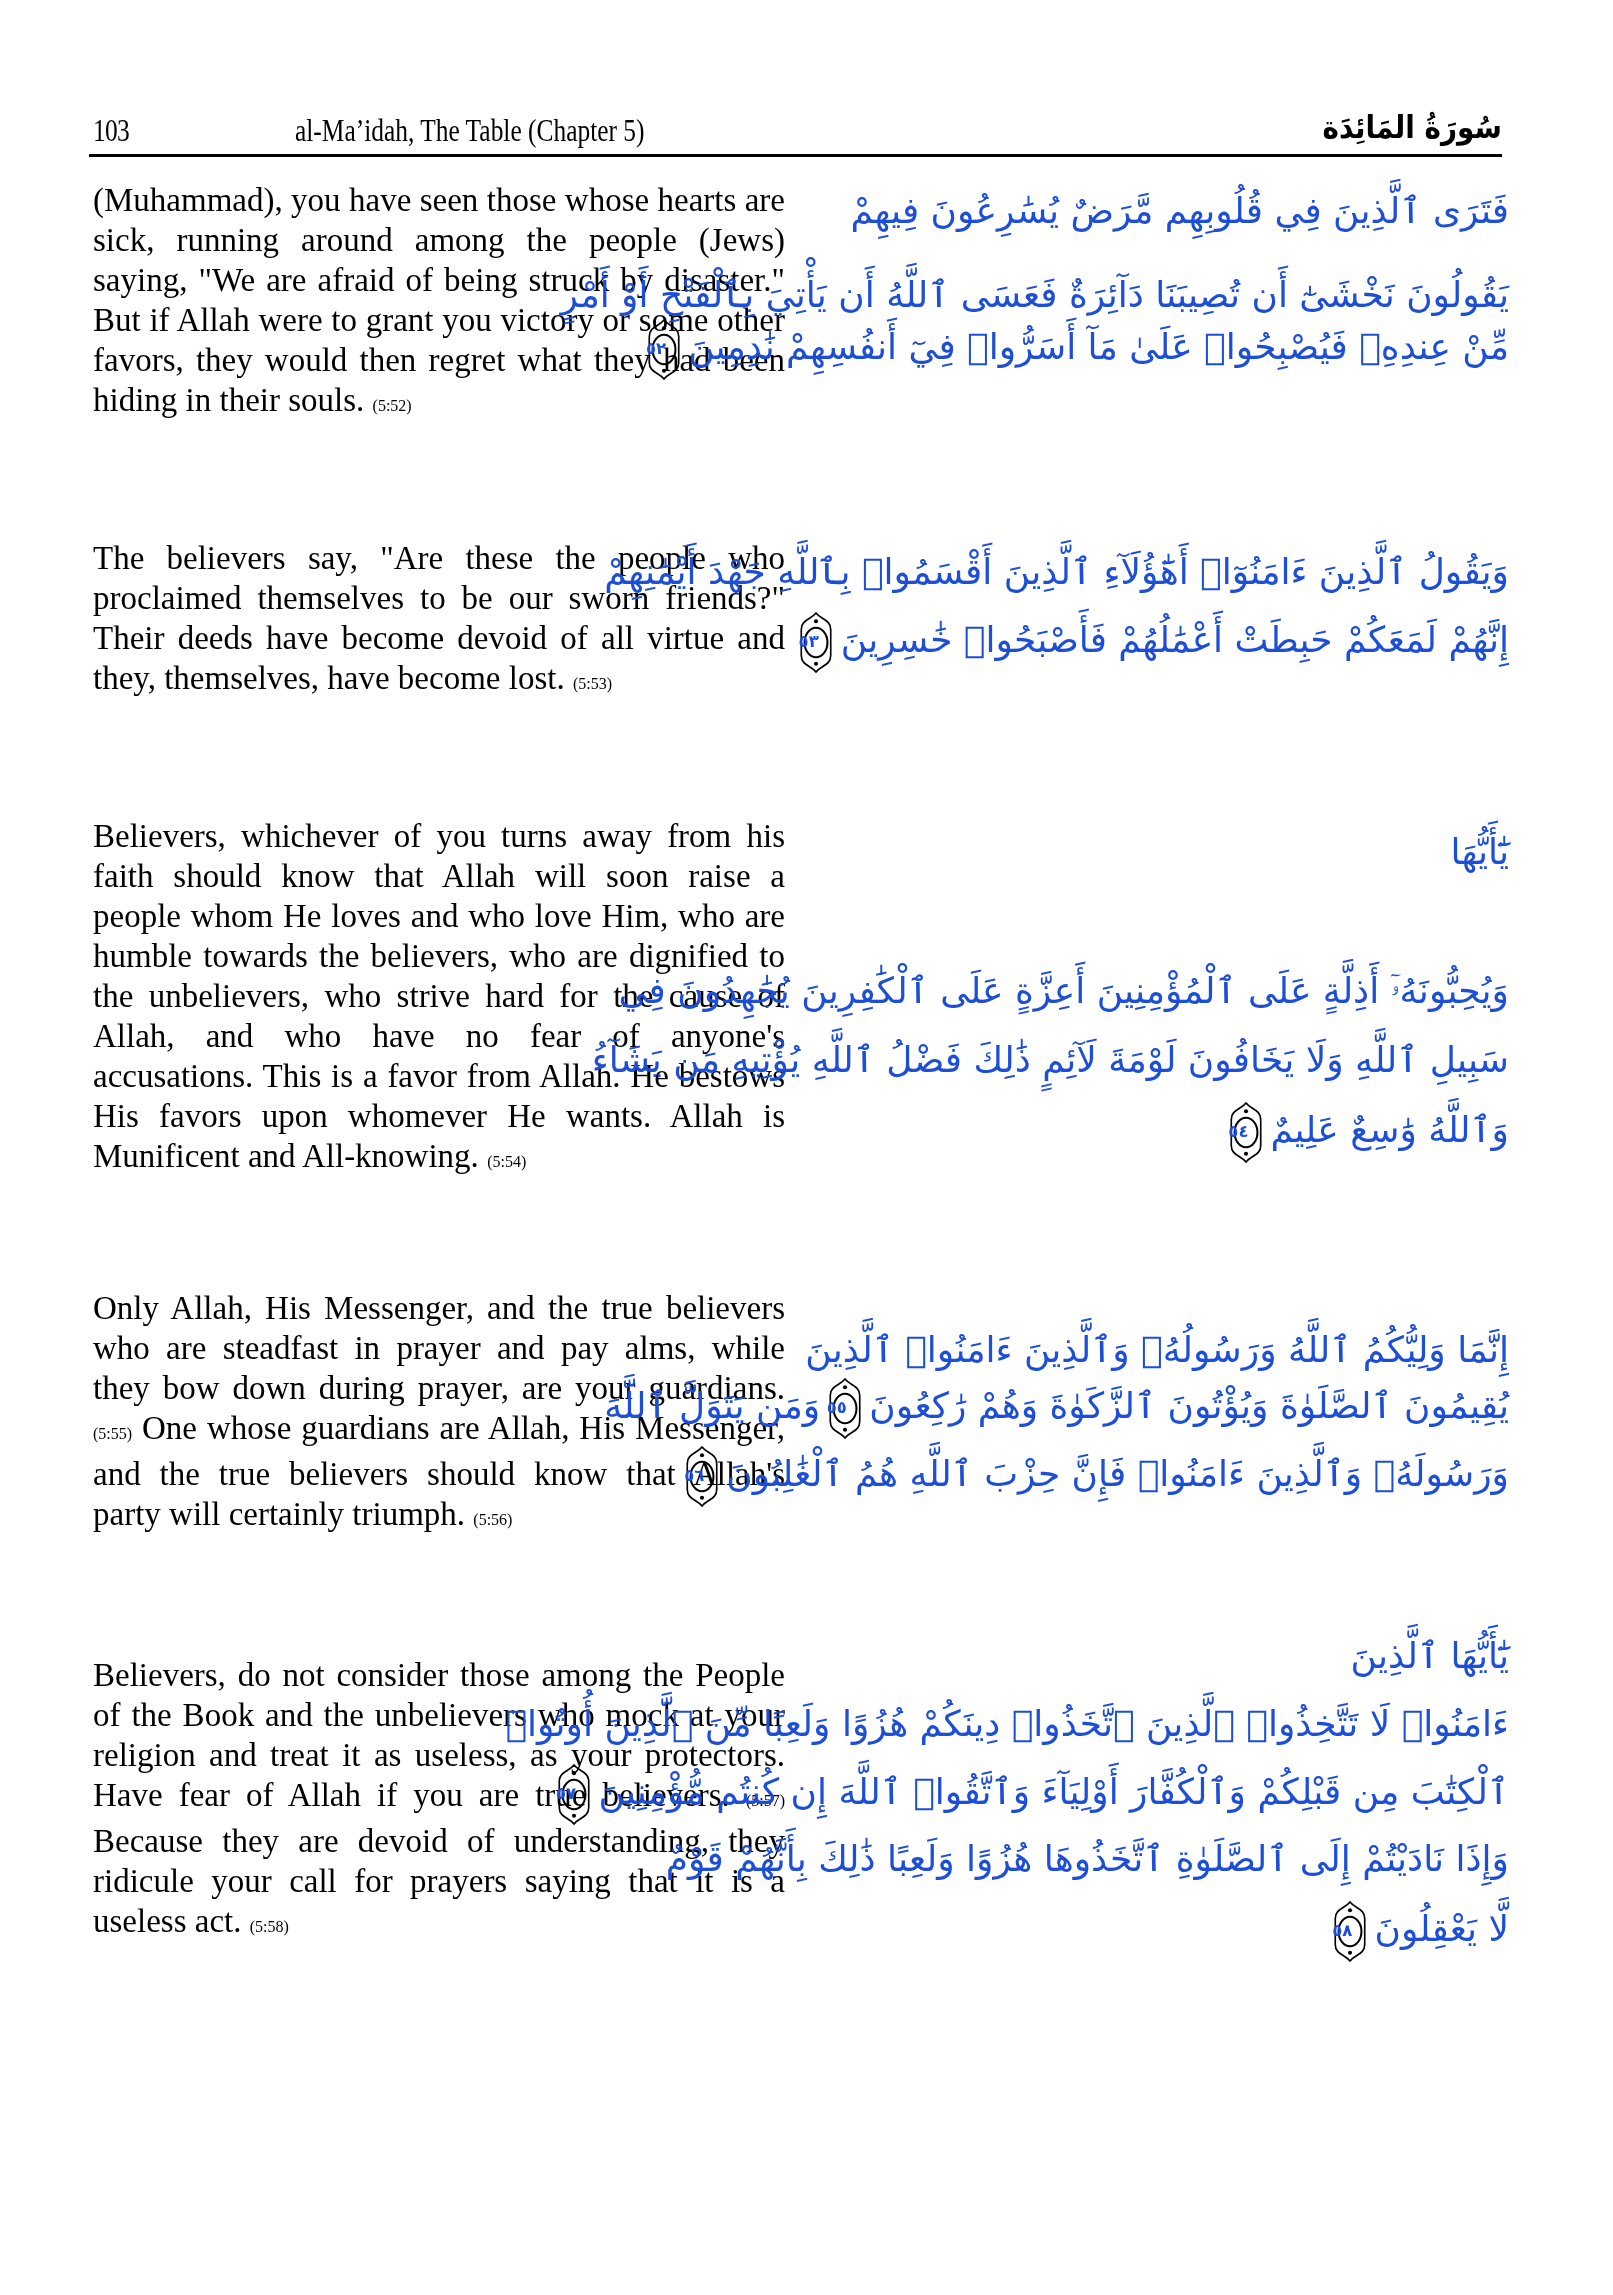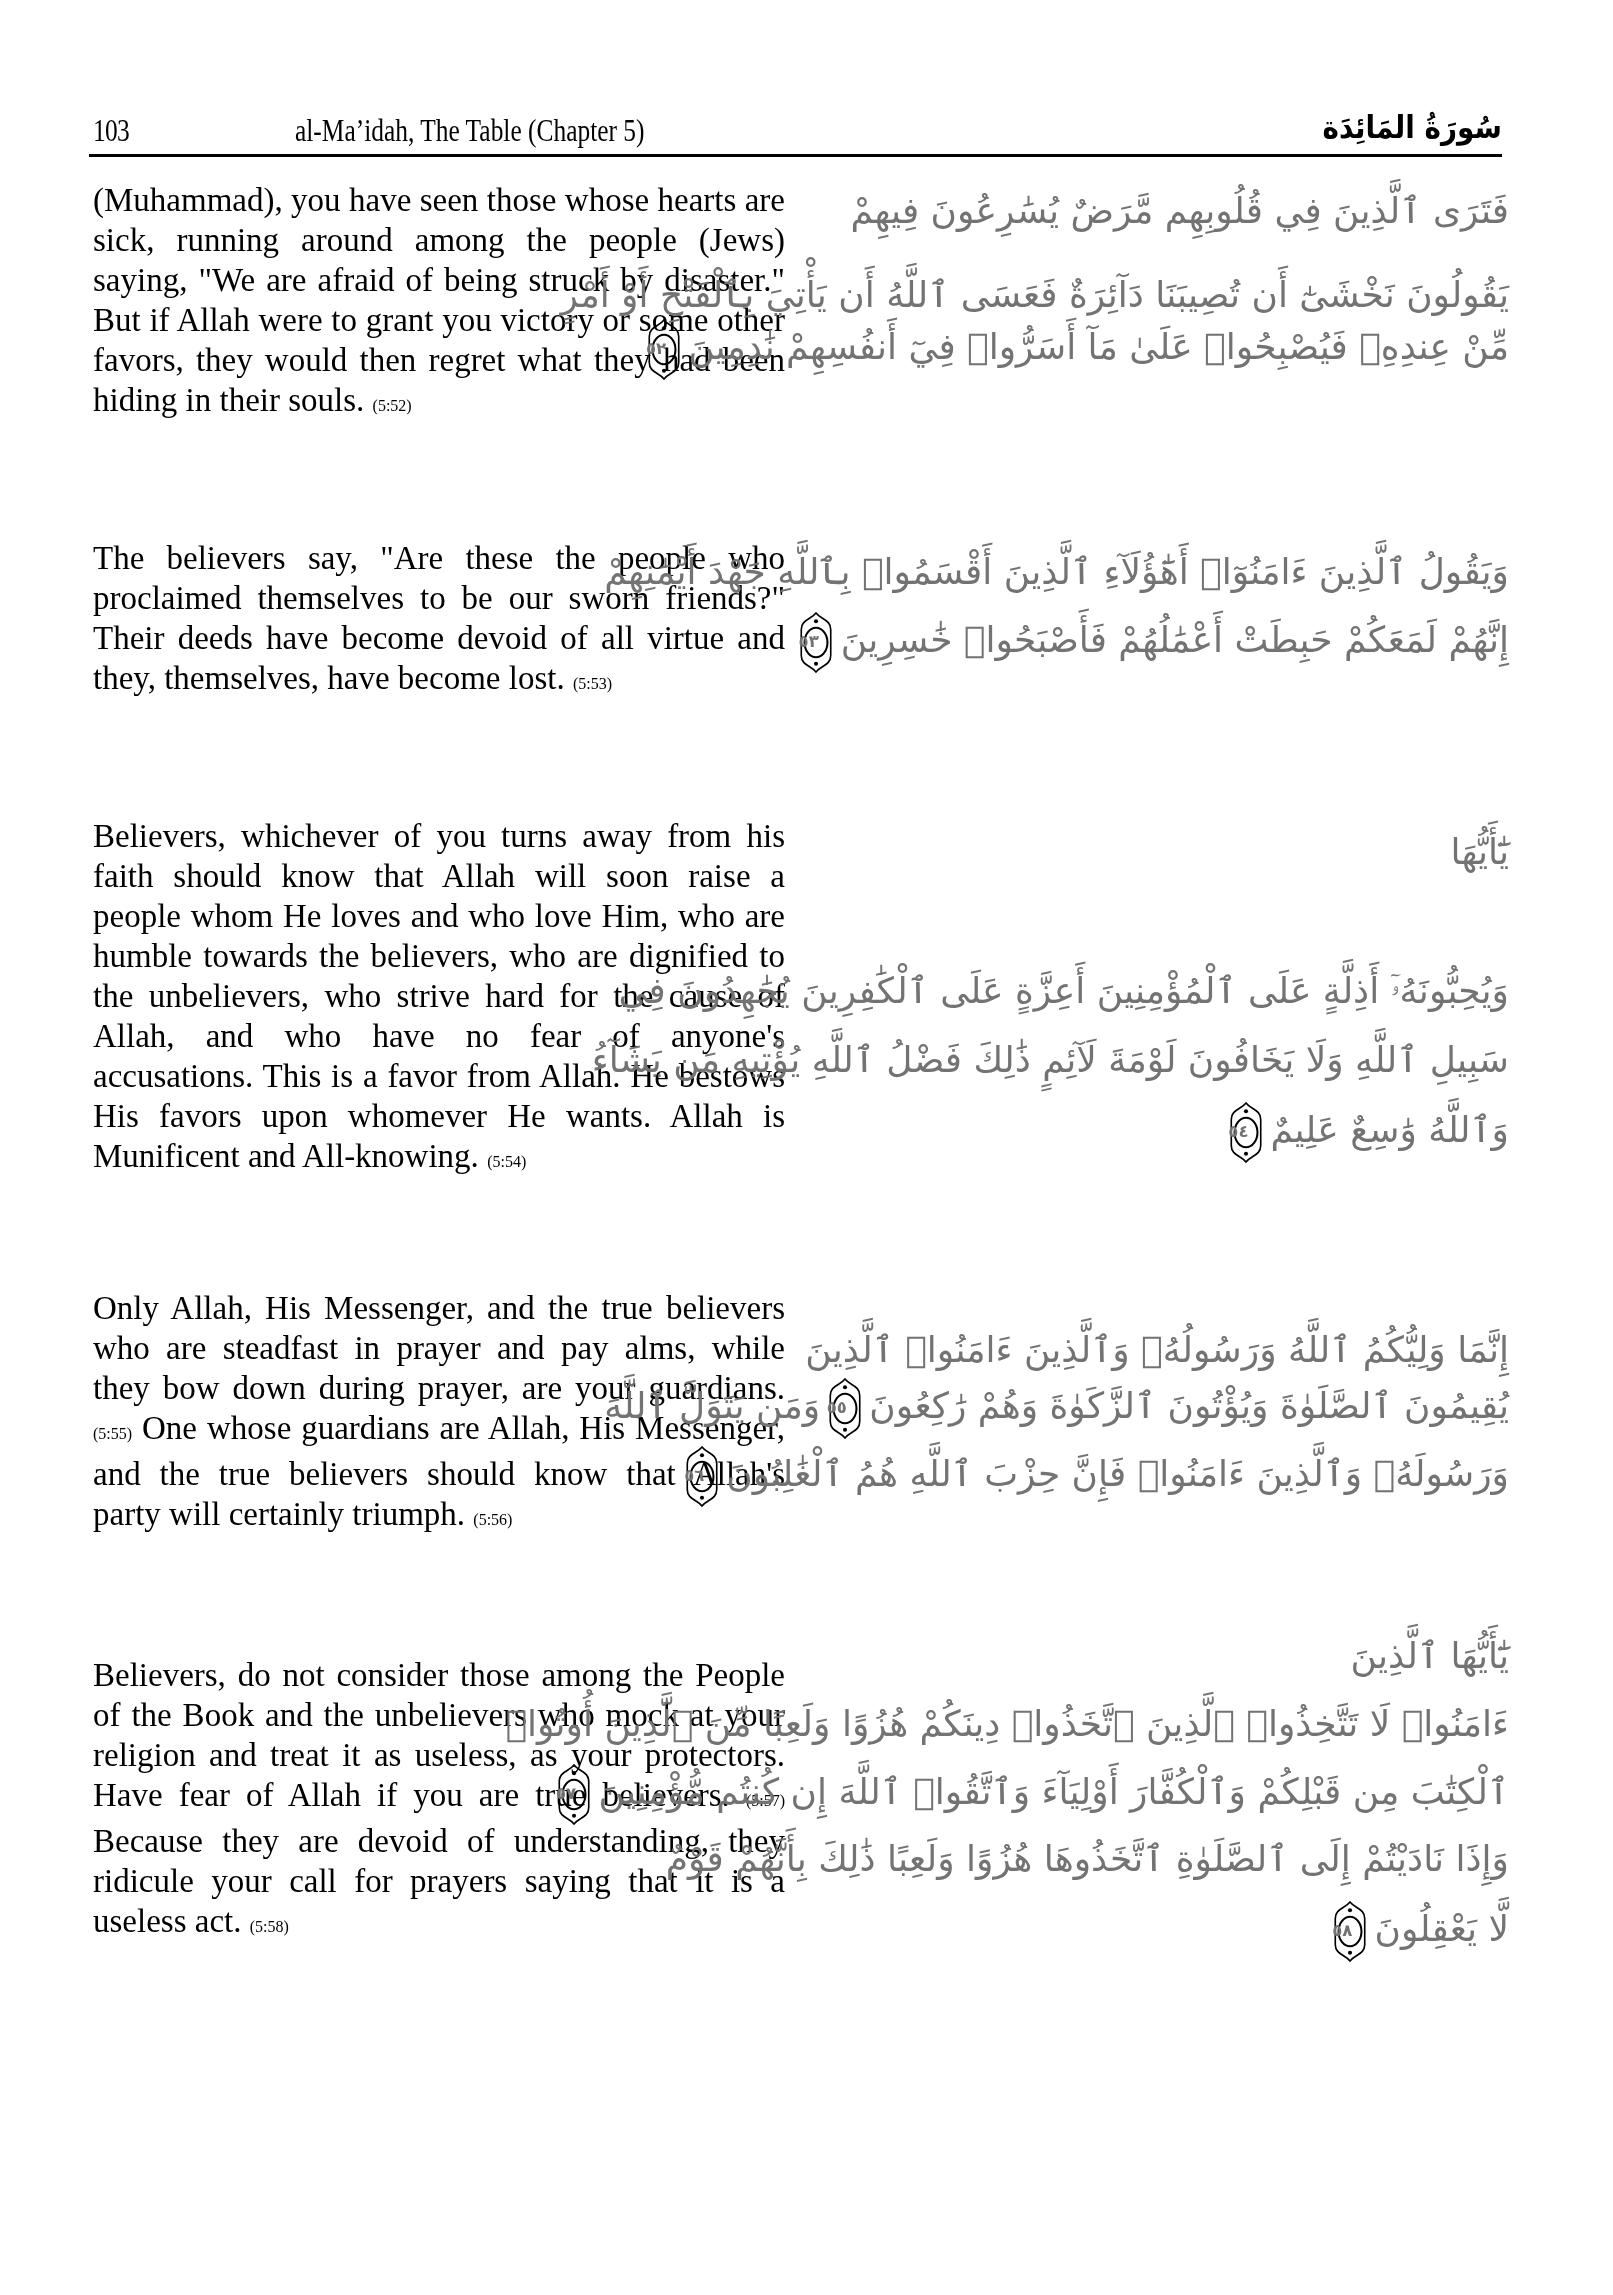--- a/index.html
+++ b/index.html
@@ -6,21 +6,21 @@
   body { width: 1613px; height: 2295px; position: relative; overflow: hidden; color: #000; }
   .page { position: absolute; inset: 0; border-radius: 11px; }
   .header-num { position: absolute; left: 93px; top: 113px; font-family: "Liberation Serif", serif; font-size: 31px; line-height: 36px; letter-spacing: -0.8px; transform: scaleX(0.82); transform-origin: left top; }
   .header-title { position: absolute; left: 295px; top: 113px; font-family: "Liberation Serif", serif; font-size: 31px; line-height: 36px; white-space: nowrap; transform: scaleX(0.82); transform-origin: left top; }
   .header-surah { position: absolute; left: 1324px; top: 106px; width: 178px; text-align: right; direction: rtl; font-family: "DejaVu Sans", sans-serif; font-size: 31px; line-height: 43px; font-weight: bold; white-space: nowrap; transform: scaleX(0.9); transform-origin: right top; }
   .header-rule { position: absolute; left: 89px; top: 154px; width: 1413px; height: 2.5px; background: #000; }
 
   .en { position: absolute; left: 93px; width: 692px; font-family: "Liberation Serif", serif; font-size: 33px; line-height: 40px; text-align: justify; text-align-last: left; hyphens: none; }
   .ref { font-size: 16px; }
 
-  .ar { position: absolute; left: 827px; width: 682px; direction: rtl; font-family: "DejaVu Sans", sans-serif; font-size: 36px; color: #737373; }
+  .ar { position: absolute; left: 827px; width: 682px; direction: rtl; font-family: "DejaVu Sans", sans-serif; font-size: 36px; color: #1d4ed8; }
   .ar-line { position: absolute; right: 0; white-space: nowrap; direction: rtl; line-height: 66px; }
   .ar-line.justify { left: 0; text-align: justify; text-align-last: justify; }
   .marker { display: inline-block; vertical-align: middle; width: 36px; height: 63px; position: relative; margin: 0 6.6px; direction: ltr; }
   .marker svg { position: absolute; left: 0; top: 0; }
   .marker .num { position: absolute; left: 0; right: 15px; top: 18px; text-align: center; font-family: "DejaVu Sans", sans-serif; font-size: 16.5px; font-weight: bold; line-height: 25px; }
 </style>
 </head>
 <body>
 
 <div class="page">

